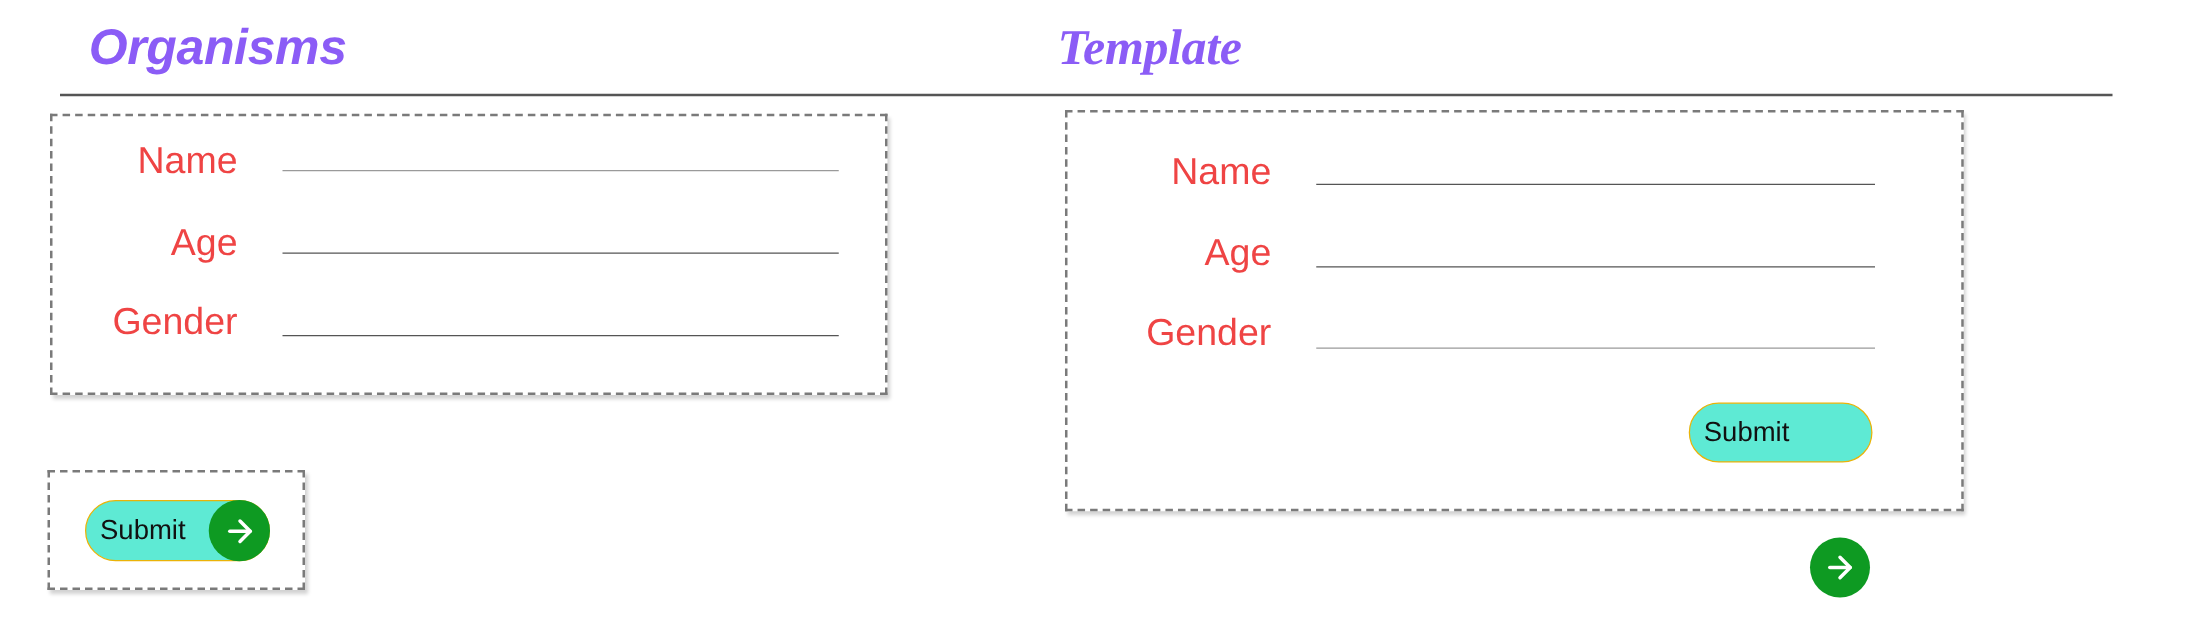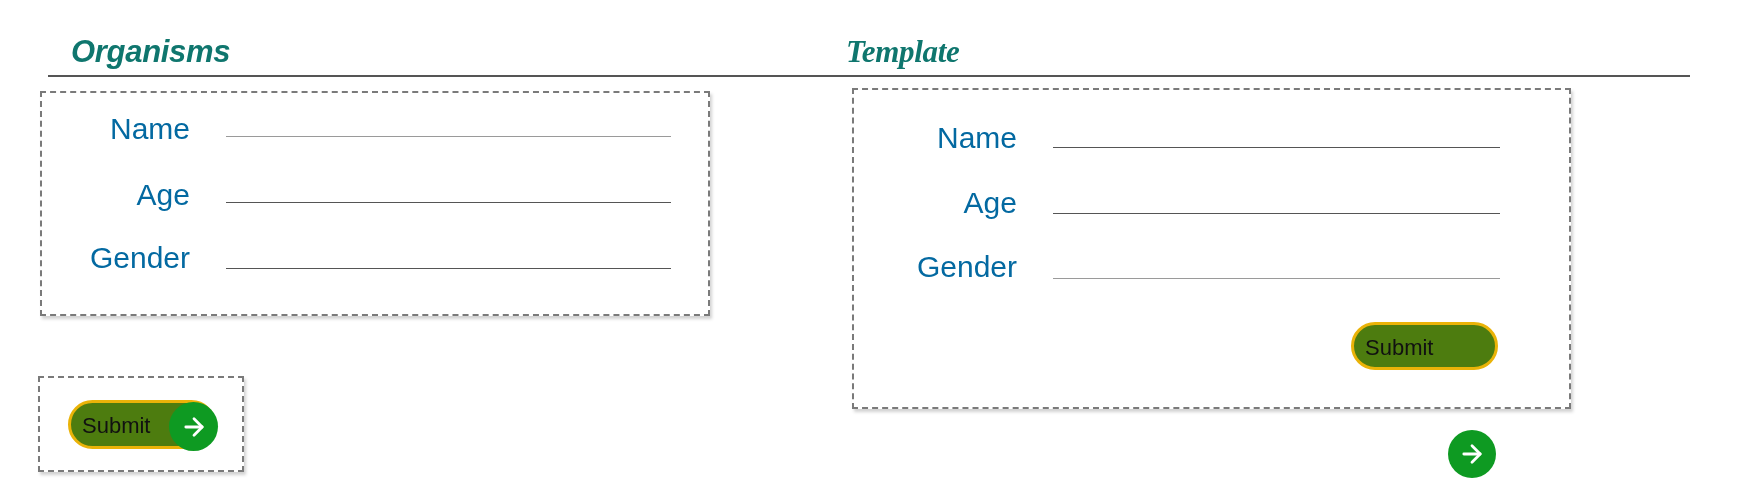--- a/index.html
+++ b/index.html
@@ -3,44 +3,44 @@
 <meta charset="utf-8">
 <style>
   html, body { margin: 0; padding: 0; }
   body {
     width: 1760px; height: 500px; position: relative; overflow: hidden;
     background: #ffffff;
     font-family: "Liberation Sans", "DejaVu Sans", sans-serif;
     color: #111;
   }
   .section-title {
-    position: absolute; top: 34px;
-    font-size: 31px; font-weight: bold; font-style: italic;
-    color: #0f766e; line-height: 36px; letter-spacing: -0.3px;
+    position: absolute; top: 20px;
+    font-size: 40px; font-weight: bold; font-style: italic;
+    color: #8b5cf6; line-height: 36px; letter-spacing: -0.3px;
   }
   .header-rule {
     position: absolute; left: 48px; top: 75px; width: 1642px; height: 2px;
     background: #555;
   }
   .dash-box {
     position: absolute; box-sizing: border-box;
     border: 2px dashed #7a7a7a; background: #fff;
     box-shadow: 2px 3px 3px rgba(0,0,0,0.18);
   }
   .field-row { position: absolute; height: 40px; }
   .field-label {
     position: absolute; right: 0; bottom: 0;
-    font-size: 30px; line-height: 36px; color: #0369a1; text-align: right; white-space: nowrap;
+    font-size: 30px; line-height: 36px; color: #ef4444; text-align: right; white-space: nowrap;
   }
   .field-line {
     position: absolute; height: 0; border-top: 1.5px solid #555;
   }
   .pill {
     position: absolute; box-sizing: border-box;
-    border: 3px solid #eab308; border-radius: 26px; background: #4d7c0f;
+    border: 1px solid #eab308; border-radius: 26px; background: #5eead4;
     cursor: pointer;
   }
   .pill-text {
     position: absolute; font-size: 22px; line-height: 26px; color: #111;
   }
   .go-circle {
     position: absolute; width: 48px; height: 48px; border-radius: 50%;
     background: #0e9a22; display: flex; align-items: center; justify-content: center;
     cursor: pointer;
   }

